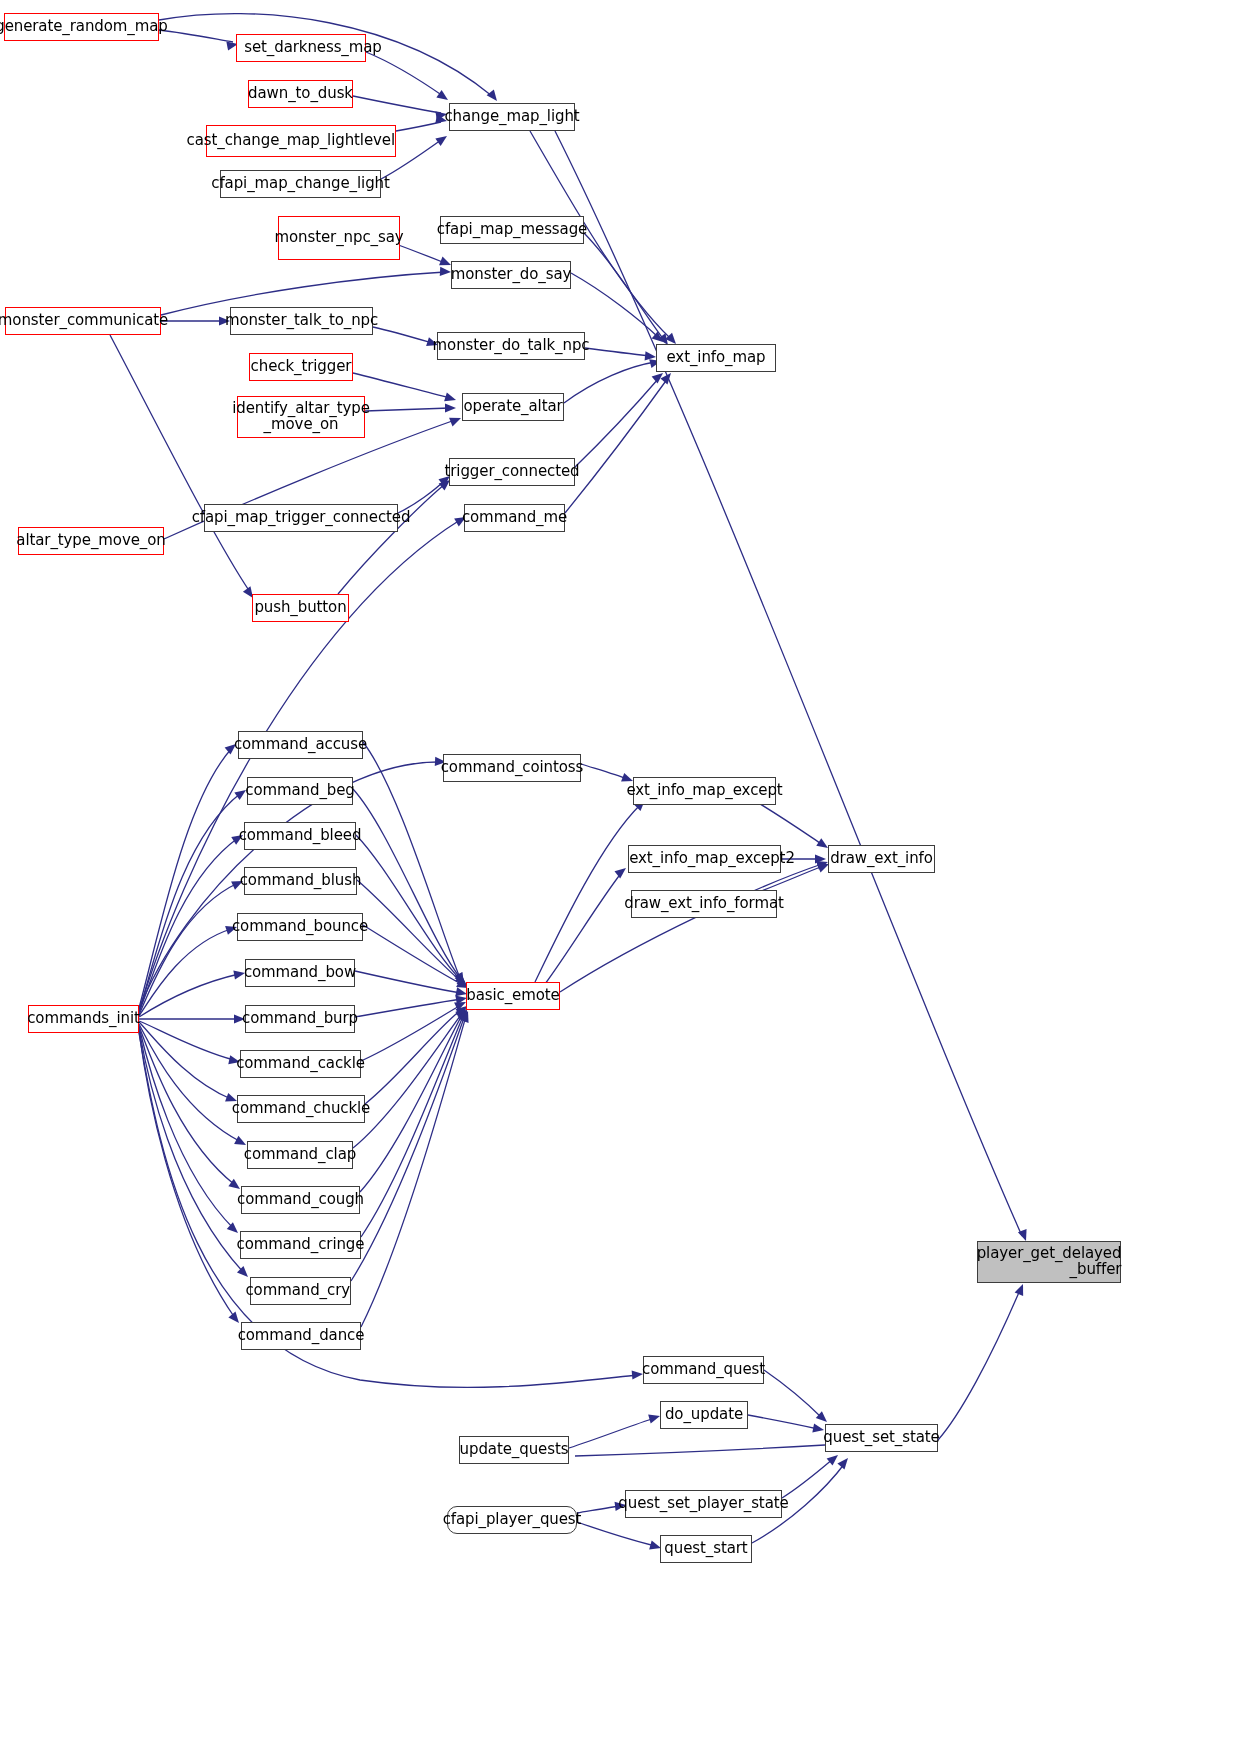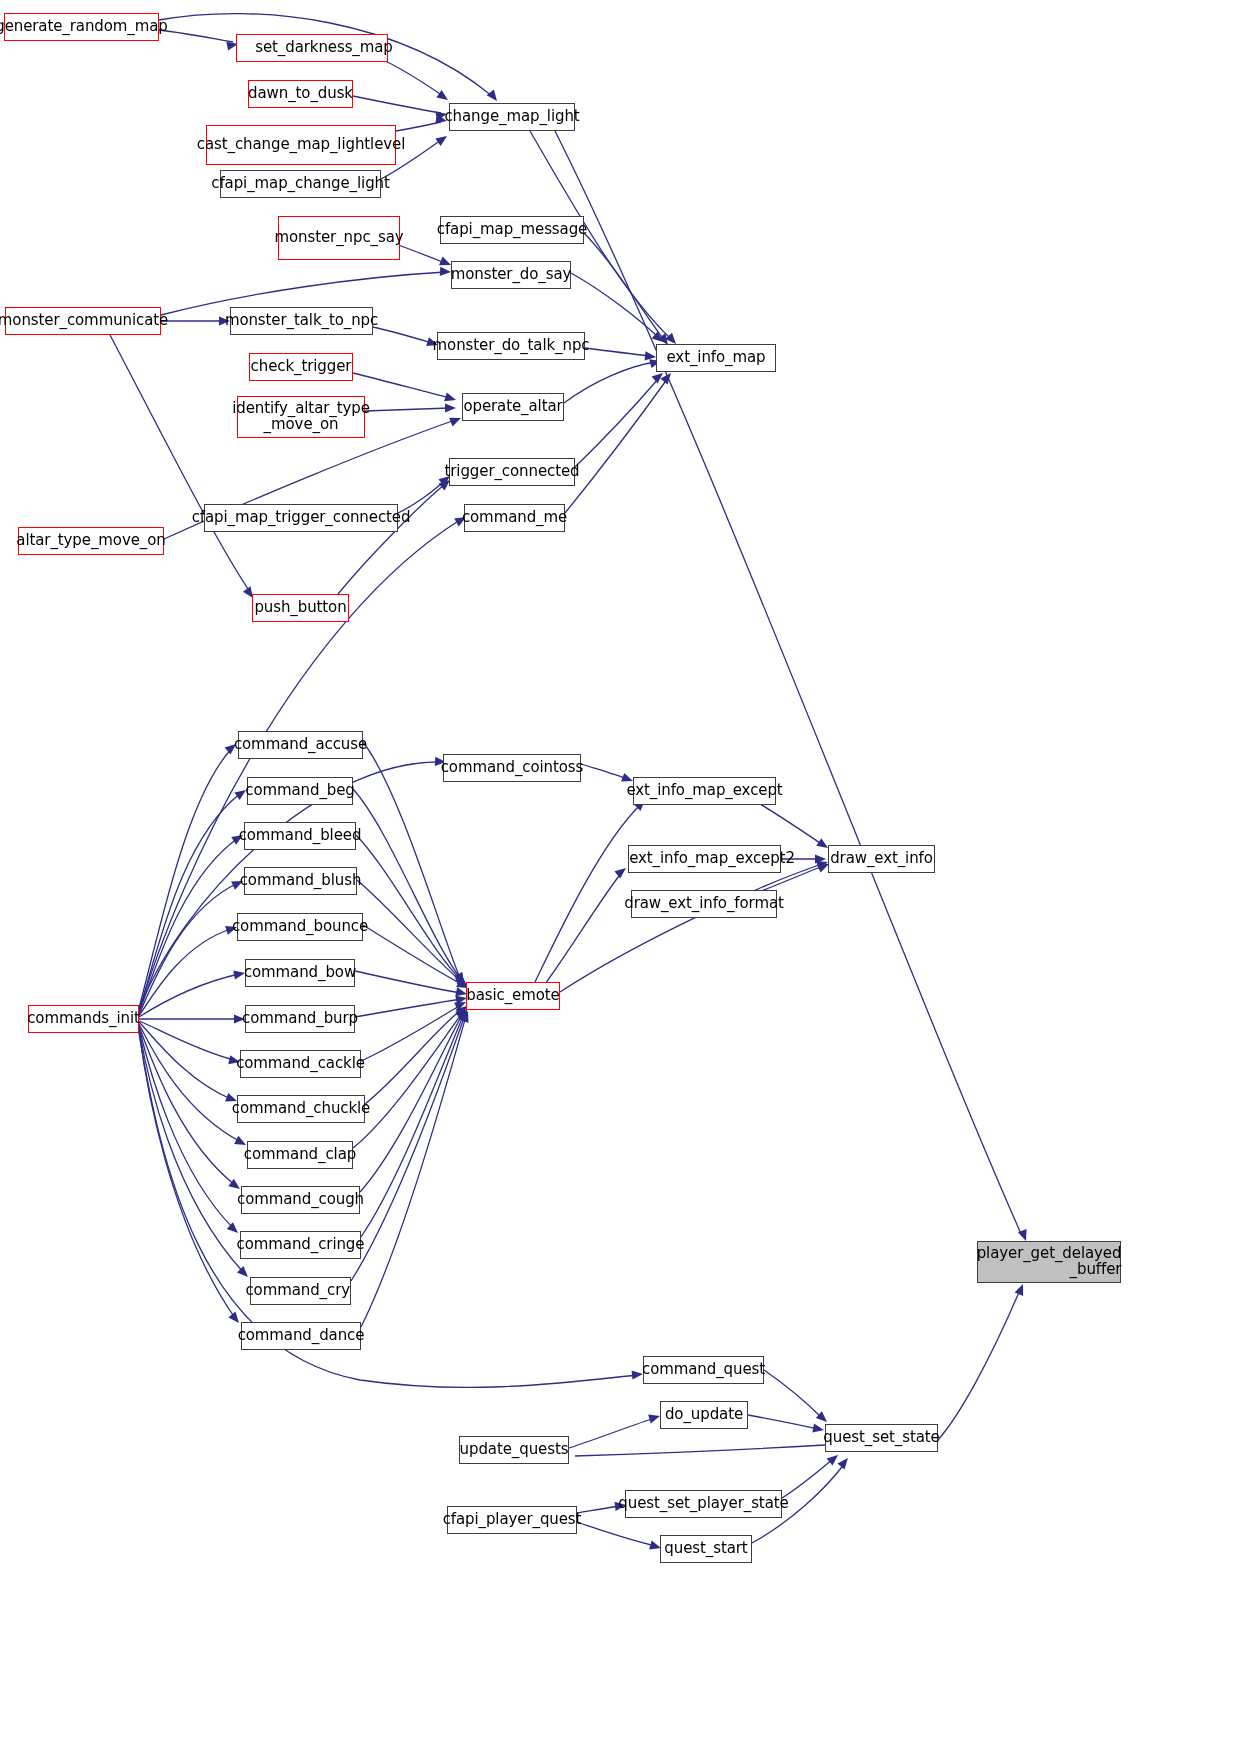--- a/index.html
+++ b/index.html
@@ -342,23 +342,23 @@
           <polygon class="edge-arrow" points="0,0 -11,-4.6 -11,4.6" transform="translate(661,1548) rotate(16)"></polygon>
         </g>
         <g>
           <path class="edge-path" d="M938,1440 C960,1415 990,1360 1020,1290"></path>
           <polygon class="edge-arrow" points="0,0 -11,-4.6 -11,4.6" transform="translate(1023,1284) rotate(-68)"></polygon>
         </g>
       </g>
   </svg>
   <div id="nodes-layer">
       <div class="node-box red" style="left: 4px; top: 13px; width: 155px; height: 28px;"><span>generate_random_map</span></div>
-      <div class="node-box red" style="left: 236px; top: 34px; width: 152px; height: 28px; padding-left: 24px;"><span>set_darkness_map</span></div>
+      <div class="node-box red" style="left: 236px; top: 34px; width: 130px; height: 28px; padding-left: 24px;"><span>set_darkness_map</span></div>
       <div class="node-box red" style="left: 248px; top: 80px; width: 105px; height: 28px;"><span>dawn_to_dusk</span></div>
-      <div class="node-box red" style="left: 206px; top: 125px; width: 190px; height: 40px;"><span>cast_change_map_lightlevel</span></div>
+      <div class="node-box red" style="left: 206px; top: 125px; width: 190px; height: 32px; justify-content: flex-end;"><span>cast_change_map_lightlevel</span></div>
       <div class="node-box" style="left: 220px; top: 170px; width: 161px; height: 28px;"><span>cfapi_map_change_light</span></div>
       <div class="node-box" style="left: 449px; top: 103px; width: 126px; height: 28px;"><span>change_map_light</span></div>
       <div class="node-box red" style="left: 242px; top: 216px; width: 122px; height: 44px; margin-left: 36px;"><span>monster_npc_say</span></div>
       <div class="node-box" style="left: 440px; top: 216px; width: 144px; height: 28px;"><span>cfapi_map_message</span></div>
       <div class="node-box" style="left: 451px; top: 261px; width: 120px; height: 28px;"><span>monster_do_say</span></div>
       <div class="node-box red" style="left: 5px; top: 307px; width: 156px; height: 28px;"><span>monster_communicate</span></div>
       <div class="node-box" style="left: 230px; top: 307px; width: 143px; height: 28px;"><span>monster_talk_to_npc</span></div>
       <div class="node-box" style="left: 437px; top: 332px; width: 148px; height: 28px;"><span>monster_do_talk_npc</span></div>
       <div class="node-box red" style="left: 249px; top: 353px; width: 104px; height: 28px;"><span>check_trigger</span></div>
       <div class="node-box" style="left: 656px; top: 344px; width: 120px; height: 28px;"><span>ext_info_map</span></div>
@@ -391,16 +391,16 @@
       <div class="node-box" style="left: 240px; top: 1231px; width: 121px; height: 28px;"><span>command_cringe</span></div>
       <div class="node-box" style="left: 250px; top: 1277px; width: 101px; height: 28px; justify-content: flex-end;"><span>command_cry</span></div>
       <div class="node-box" style="left: 241px; top: 1322px; width: 120px; height: 28px;"><span>command_dance</span></div>
       <div class="node-box highlight" style="left: 977px; top: 1241px; width: 144px; height: 42px; text-align: right;"><span>player_get_delayed
 _buffer</span></div>
       <div class="node-box" style="left: 643px; top: 1356px; width: 121px; height: 28px;"><span>command_quest</span></div>
       <div class="node-box" style="left: 660px; top: 1401px; width: 88px; height: 28px;"><span>do_update</span></div>
       <div class="node-box" style="left: 825px; top: 1424px; width: 113px; height: 28px;"><span>quest_set_state</span></div>
       <div class="node-box" style="left: 459px; top: 1436px; width: 110px; height: 28px;"><span>update_quests</span></div>
       <div class="node-box" style="left: 625px; top: 1490px; width: 157px; height: 28px;"><span>quest_set_player_state</span></div>
-      <div class="node-box" style="left: 447px; top: 1506px; width: 130px; height: 28px;"><span>cfapi_player_quest</span></div>
+      <div class="node-box" style="left: 447px; top: 1506px; width: 130px; height: 28px; border-radius: 10px;"><span>cfapi_player_quest</span></div>
       <div class="node-box" style="left: 660px; top: 1535px; width: 92px; height: 28px;"><span>quest_start</span></div>
     </div>
 </div>
 
 </body></html>

